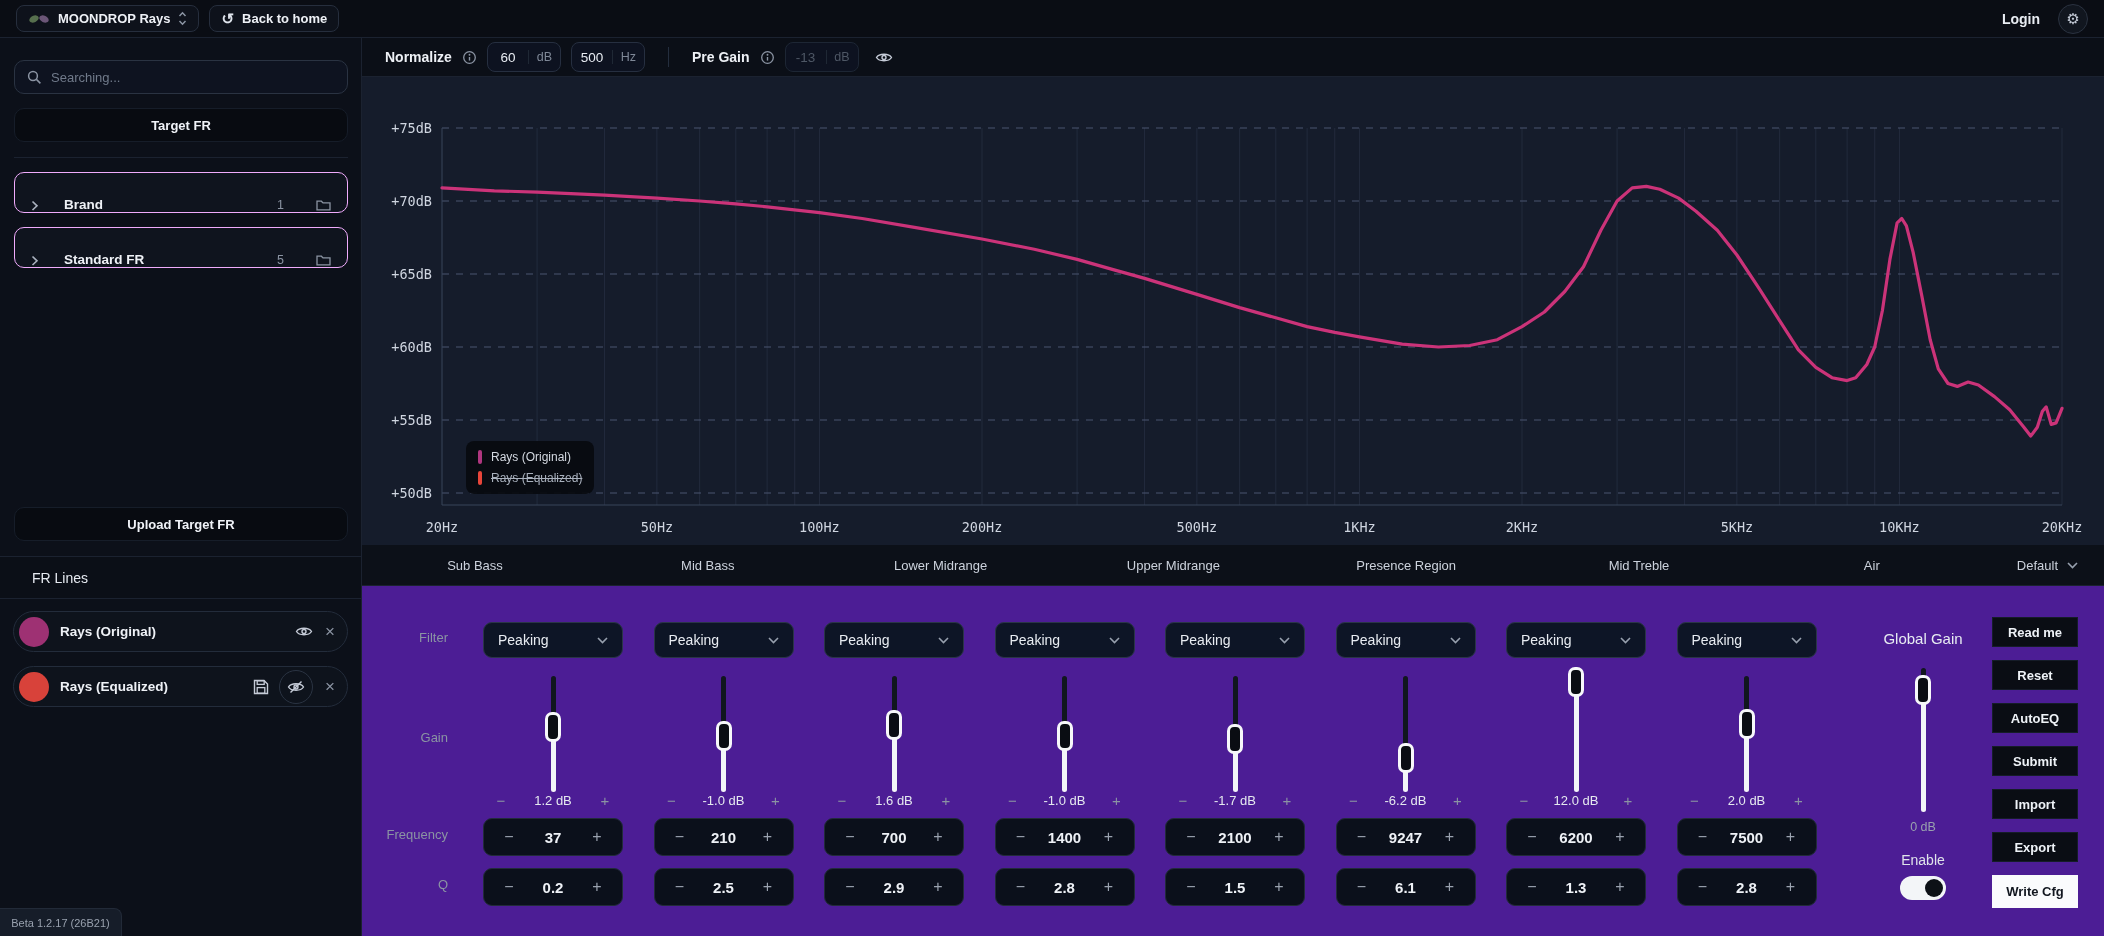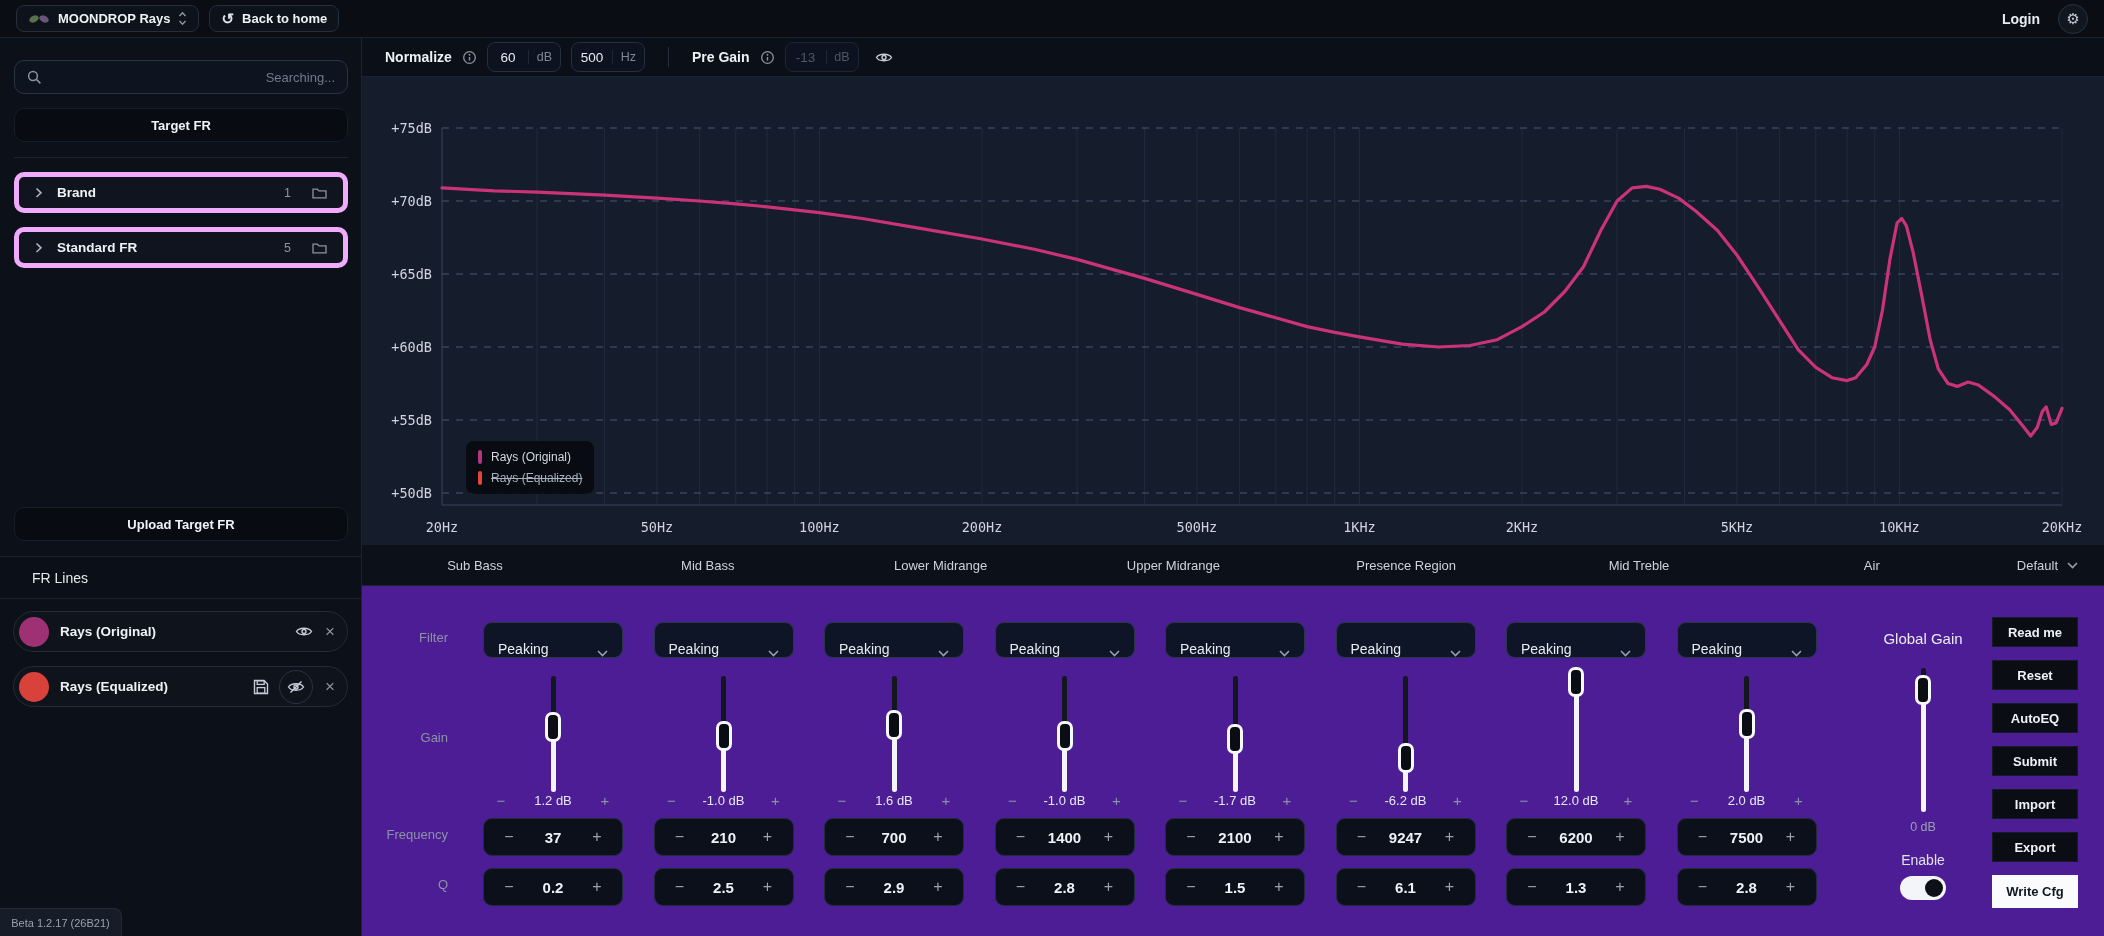--- a/index.html
+++ b/index.html
@@ -17,29 +17,29 @@
   .tb-right { display:flex; align-items:center; gap:18px; }
   .login { font-size:14px; font-weight:600; color:#e8ecf2; cursor:pointer; }
   .gear-circle { width:30px; height:30px; border-radius:50%; border:1px solid #2a3240; background:#11161f;
                  display:flex; align-items:center; justify-content:center; }
   .gear-glyph { font-size:15px; color:#c3cad6; line-height:1; }
 
   
   #sidebar { position:absolute; left:0; top:38px; width:362px; height:898px; background:#0c1019; border-right:1px solid #1b2230; }
   .search-box { position:absolute; left:14px; top:22px; width:334px; height:34px; border:1px solid #2a3342;
                 border-radius:10px; background:#0e1320; display:flex; align-items:center; gap:9px; padding:0 12px; }
-  .search-box input { flex:1; background:transparent; border:none; outline:none; color:#dfe4ec; font-size:13px; font-family:inherit;text-align:right; }
+  .search-box input { flex:1; background:transparent; border:none; outline:none; color:#dfe4ec; font-size:13px; font-family:inherit; }
   .search-box input::placeholder { color:#707a8a; }
   .block-btn { position:absolute; left:14px; width:334px; height:34px; border-radius:10px; background:#080b11;
                border:1px solid #161d29; color:#f0f3f8; font-weight:bold; font-size:13px; font-family:inherit; cursor:pointer; }
   #target-fr { top:70px; }
   #upload-btn { top:469px; }
   .sb-divider { position:absolute; left:14px; top:119px; width:334px; height:1px; background:#1b2230; }
-  .group-row { position:absolute; left:14px; width:334px; height:41px; border:5px solid #f0abfc; border-radius:10px;
-               background:#0f141e; display:flex; align-items:center; padding:0 16px; gap:14px; cursor:pointer; }
+  .group-row { position:absolute; left:14px; width:334px; height:41px; border:1px solid #f0abfc; border-radius:10px;
+               background:#0f141e; display:flex; align-items:flex-end; padding:0 16px; gap:25px; cursor:pointer; }
   .group-label { font-size:13.5px; font-weight:bold; color:#eef1f6; flex:1; }
   .group-count { font-size:12.5px; color:#8b94a3; margin-right:7px; }
   #frlines-header { position:absolute; left:0; top:518px; width:361px; height:43px; background:#0b0f17;
                     border-top:1px solid #1b2230; border-bottom:1px solid #1b2230; display:flex; align-items:center;
                     padding-left:32px; font-size:14px; color:#e6eaf1; }
   .fr-item { position:absolute; left:13px; width:335px; height:41px; border:1px solid #232c3b; border-radius:21px;
              background:#0e131c; display:flex; align-items:center; padding:0 12px 0 5px; }
   .fr-swatch { width:30px; height:30px; border-radius:50%; flex:0 0 auto; }
   .fr-name { font-size:13.5px; font-weight:bold; color:#eef1f6; flex:1; margin-left:11px; }
   .fr-icbtn { display:flex; align-items:center; justify-content:center; cursor:pointer; }
@@ -68,21 +68,21 @@
 
   #bandrow { position:absolute; left:0; top:507px; width:1742px; height:41px; background:#0c1018; border-bottom:1px solid #1b2230; }
   .band-label { position:absolute; top:0; height:41px; display:flex; align-items:center; transform:translateX(-50%);
                 font-size:13px; color:#ccd2dc; white-space:nowrap; }
   #preset-dd { position:absolute; right:26px; top:0; height:41px; display:flex; align-items:center; gap:9px;
                font-size:13px; color:#ccd2dc; cursor:pointer; }
 
   #eq { position:absolute; left:0; top:548px; width:1742px; height:350px; background:#4c1d95; }
   .eq-rowlabel { position:absolute; left:0; width:86px; text-align:right; font-size:13px; color:#8b94a3; }
   .dd { position:absolute; width:140px; height:36px; border:1px solid #2a3547; border-radius:9px; background:#0d1526;
-        display:flex; align-items:flex-end; padding:0 14px; cursor:pointer;gap:44px; }
+        display:flex; align-items:center; padding:0 14px; cursor:pointer;gap:44px; }
   .dd-text { flex:1; font-size:14px; color:#e8ecf2; }
   .vslider { position:absolute; width:16px; cursor:pointer; }
   .vtrack-dark { position:absolute; left:5.5px; top:0; width:5px; border-radius:3px; background:#11161f; }
   .vtrack-light { position:absolute; left:5.5px; width:5px; border-radius:3px; background:#f3f5f8; }
   .vhandle { position:absolute; left:0; width:16px; height:30px; border:3px solid #f7f8fa; border-radius:7px; background:#0a0d13; }
   .gainrow { position:absolute; width:124px; height:22px; display:flex; align-items:center; justify-content:space-between; }
   .gainrow .sign { width:20px; text-align:center; font-size:15px; color:#8b94a3; cursor:pointer; }
   .gainrow .gval { flex:1; text-align:center; font-size:13px; color:#e5e9ef; white-space:nowrap; }
   .stepbox { position:absolute; width:140px; height:38px; border:1px solid #222b3a; border-radius:9px; background:#0b101b;
              display:flex; align-items:center; padding:0 15px; }

